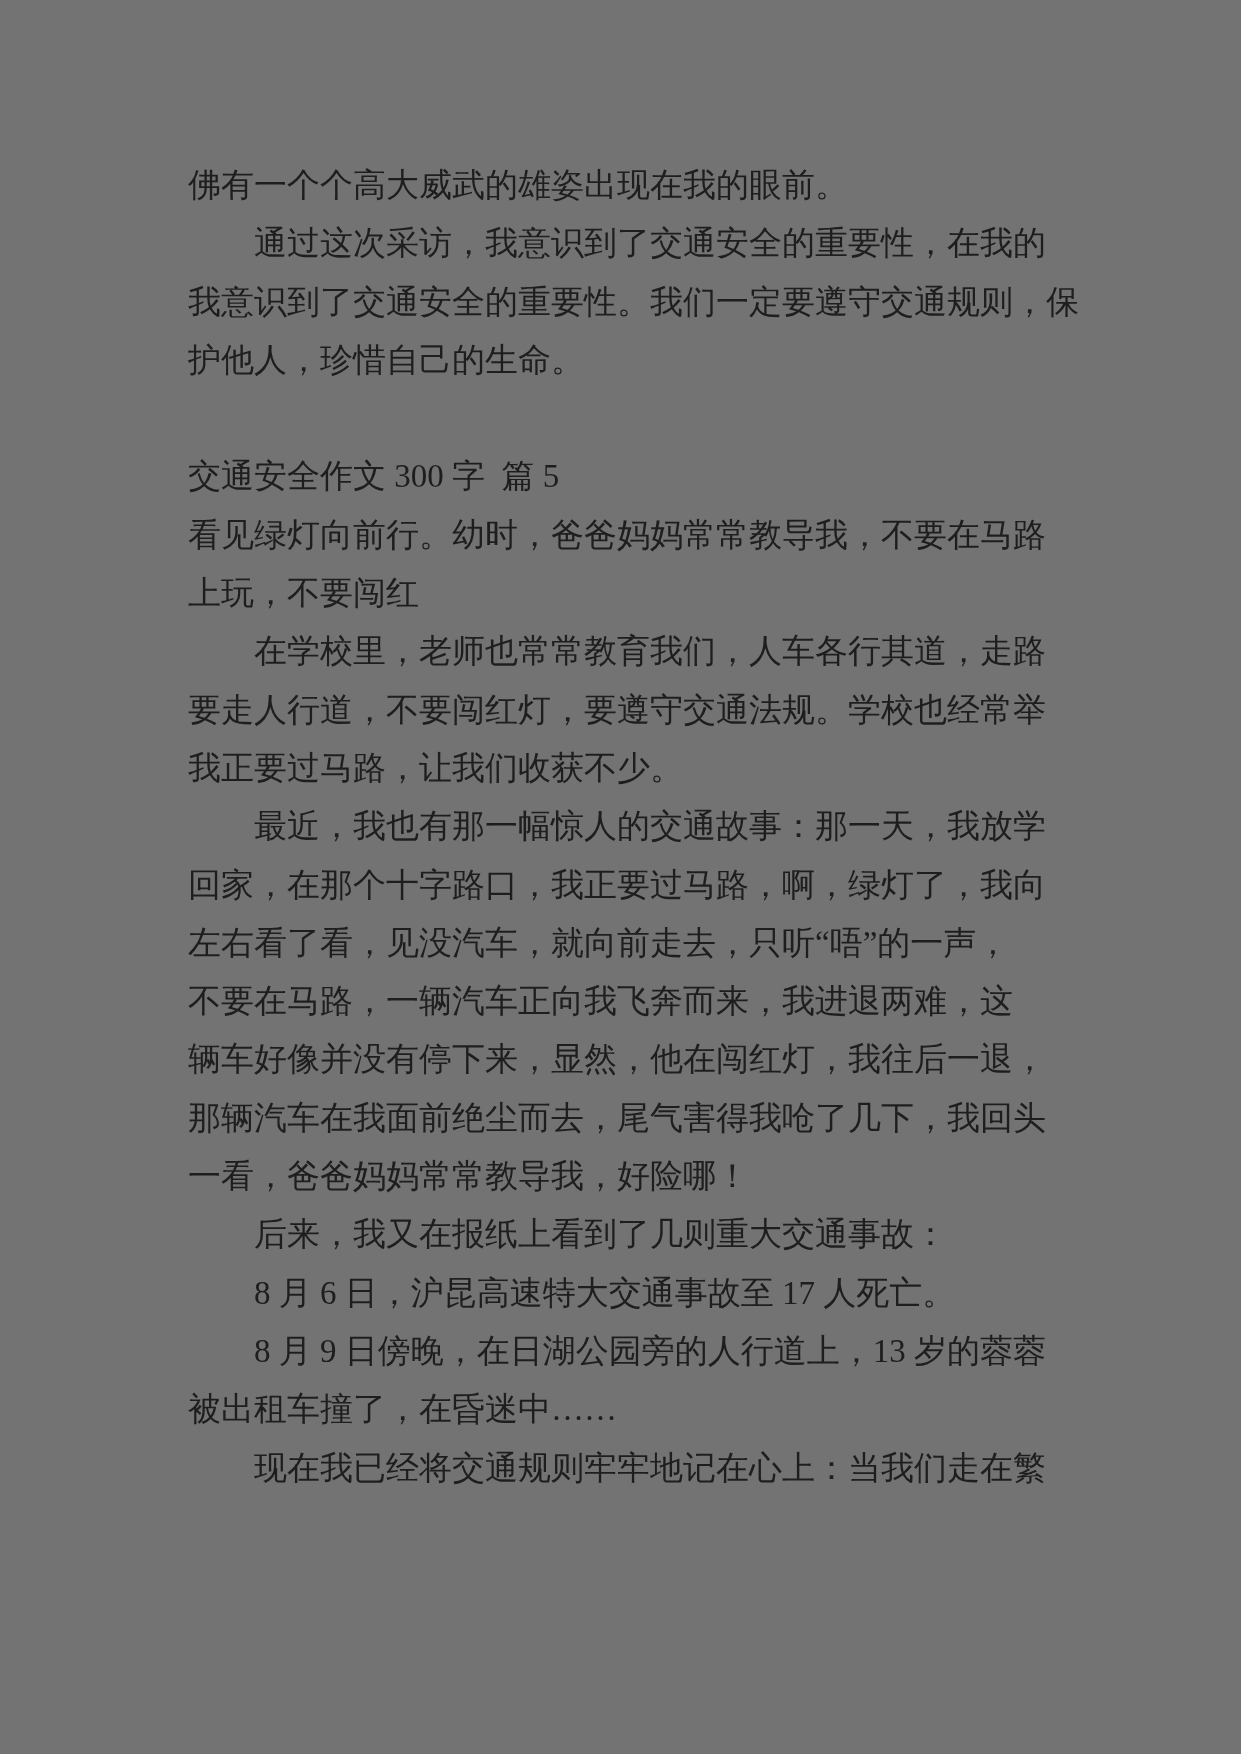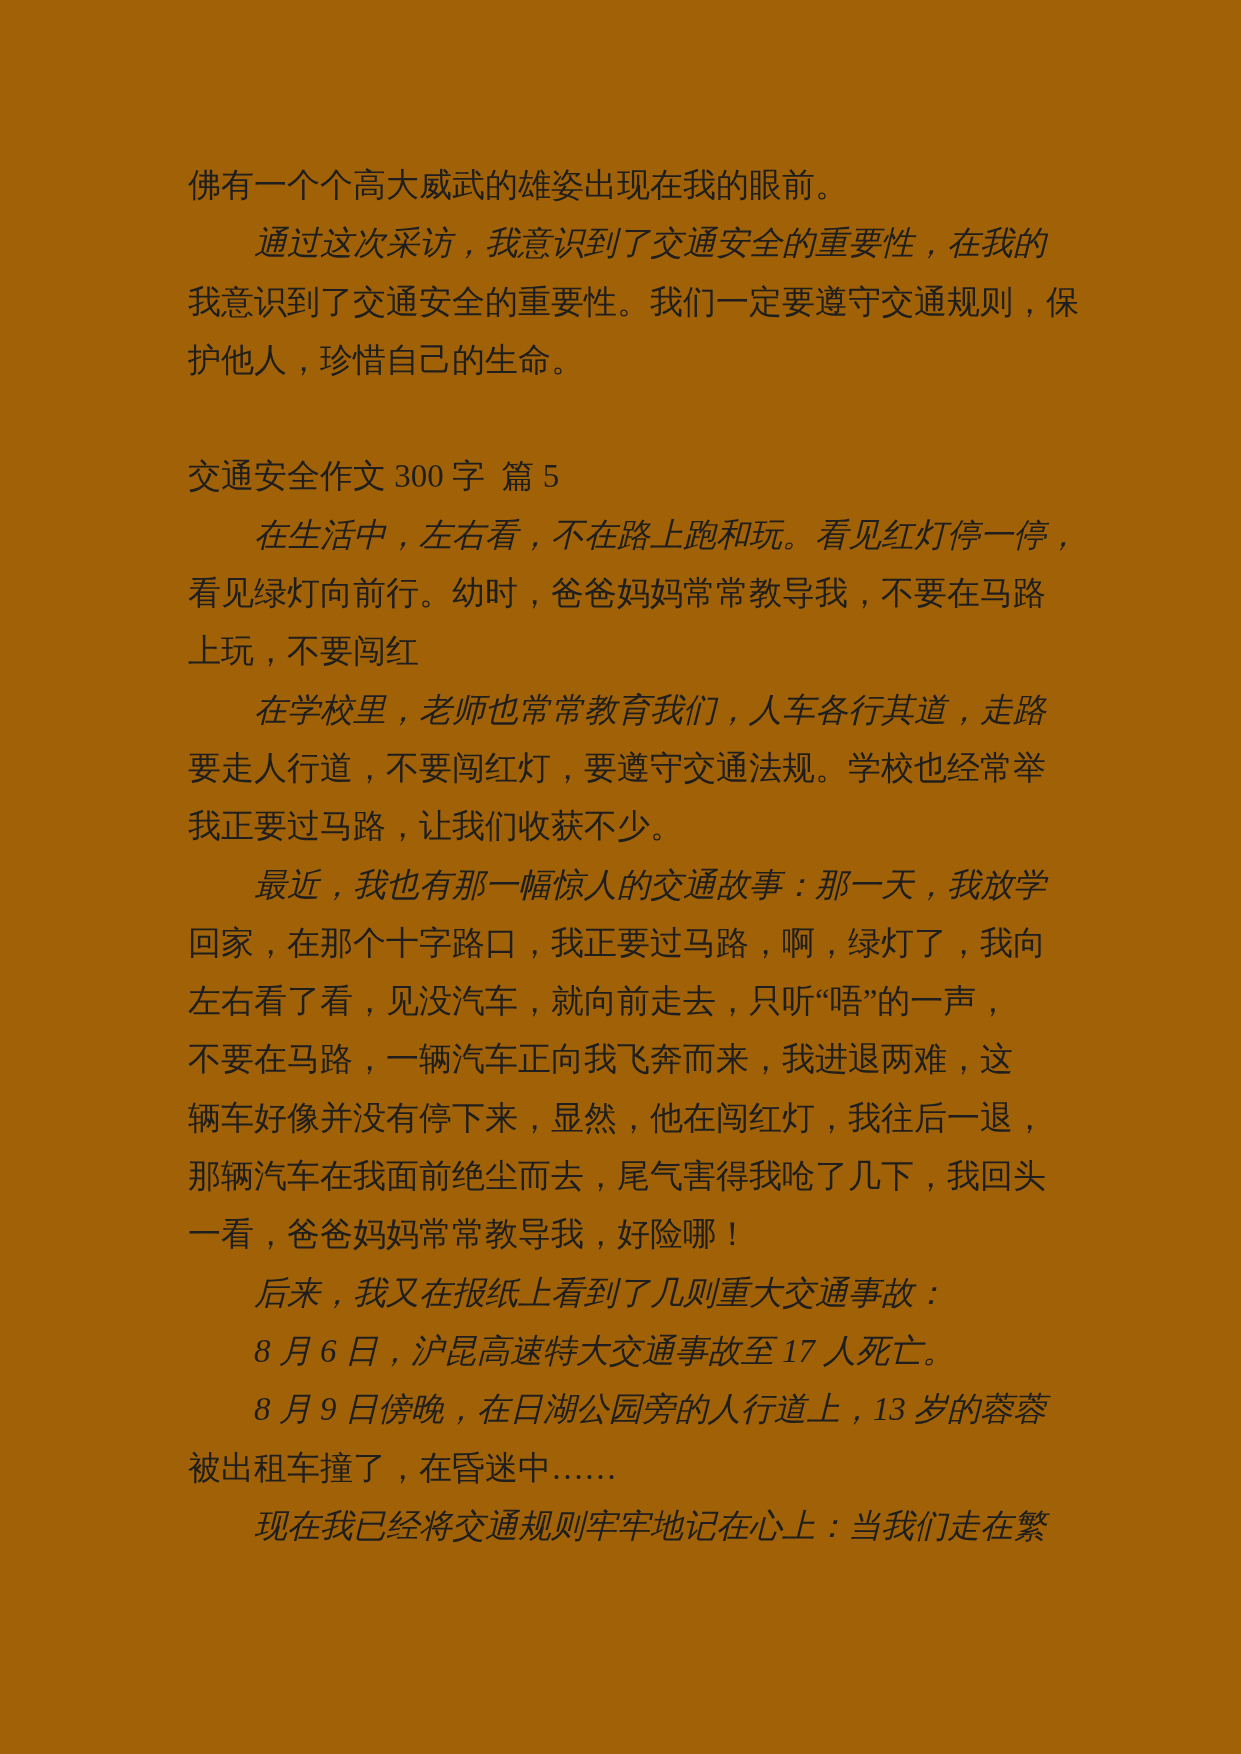--- a/index.html
+++ b/index.html
@@ -4,63 +4,61 @@
 <style>
   html, body {
     margin: 0;
     padding: 0;
     background: #ffffff;
   }
   .page {
     position: relative;
     width: 1241px;
     height: 1754px;
-    background: #a16207;
+    background: #737373;
     overflow: hidden;
   }
   .text-block {
     position: absolute;
     left: 188px;
     top: 156px;
     width: 890px;
     font-family: "Liberation Serif", "DejaVu Serif", serif;
     font-size: 33px;
     font-weight: normal;
     color: #1e1e1e;
   }
   .row {
     height: 58.3px;
     line-height: 58.3px;
     white-space: pre;
     letter-spacing: 0px;
   }
   .row.indent {
     padding-left: 66px;
-    font-style: italic;
   }
   .row.heading {
     font-weight: normal;
   }
   .row.blank {
     
   }
 </style>
 </head>
 <body>
 
 <div class="page">
   <div class="text-block">
 
   <div class="row">佛有一个个高大威武的雄姿出现在我的眼前。</div>
       <div class="row indent">通过这次采访，我意识到了交通安全的重要性，在我的</div>
       <div class="row">我意识到了交通安全的重要性。我们一定要遵守交通规则，保</div>
       <div class="row">护他人，珍惜自己的生命。</div>
       <div class="row blank"></div>
       <div class="row heading">交通安全作文 300 字  篇 5</div>
-      <div class="row indent">在生活中，左右看，不在路上跑和玩。看见红灯停一停，</div>
       <div class="row">看见绿灯向前行。幼时，爸爸妈妈常常教导我，不要在马路</div>
       <div class="row">上玩，不要闯红</div>
       <div class="row indent">在学校里，老师也常常教育我们，人车各行其道，走路</div>
       <div class="row">要走人行道，不要闯红灯，要遵守交通法规。学校也经常举</div>
       <div class="row">我正要过马路，让我们收获不少。</div>
       <div class="row indent">最近，我也有那一幅惊人的交通故事：那一天，我放学</div>
       <div class="row">回家，在那个十字路口，我正要过马路，啊，绿灯了，我向</div>
       <div class="row">左右看了看，见没汽车，就向前走去，只听“唔”的一声，</div>
       <div class="row">不要在马路，一辆汽车正向我飞奔而来，我进退两难，这</div>
       <div class="row">辆车好像并没有停下来，显然，他在闯红灯，我往后一退，</div>

